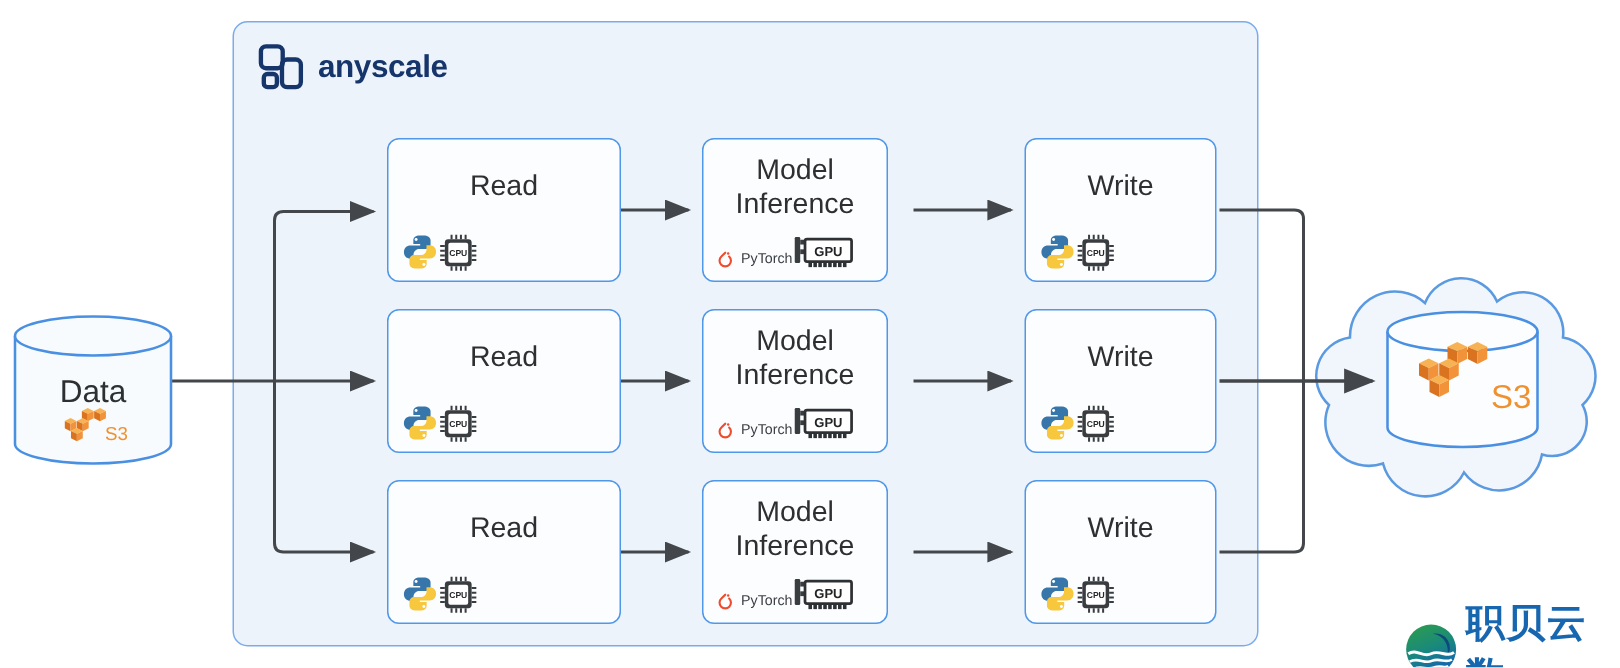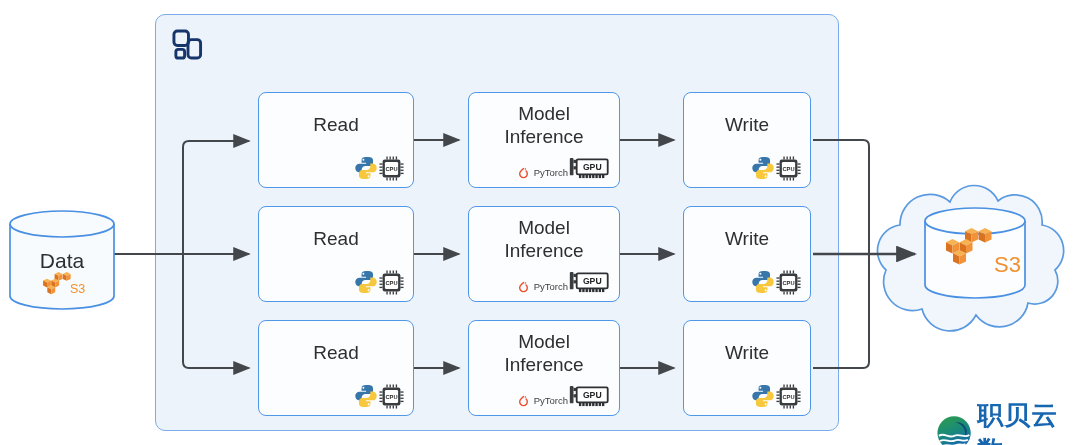--- a/index.html
+++ b/index.html
@@ -18,28 +18,28 @@
   
   .connectors{position:absolute;left:0;top:0;z-index:2;pointer-events:none;}
   
   .node{
     position:absolute;width:135px;height:96px;background:#fcfdff;
     border:1.6px solid #4f97e8;border-radius:8px;box-sizing:border-box;
     display:flex;flex-direction:column;z-index:3;
   }
   .r1{top:92px}.r2{top:206px}.r3{top:320px}
   .c-read{left:258px;width:156px}
-  .c-mi{left:468px;width:152px}
+  .c-mi{left:468px;width:124px}
   .c-write{left:683px;width:128px}
   .node-title{
     flex:1;display:flex;align-items:center;justify-content:center;text-align:center;
     font-size:19px;color:#2d2f31;line-height:1.22;padding:6px 10px 0 10px;
   }
   .node-foot{
-    display:flex;align-items:flex-end;justify-content:flex-end;
+    display:flex;align-items:flex-end;justify-content:flex-start;
     padding:0 9px 6px 8px;height:30px;
   }
   .pytorch{display:flex;align-items:center;gap:4px;margin-bottom:2px;}
   .pytorch span{font-size:9.5px;color:#3c3f44;}
   
   .src-cyl{position:absolute;left:6px;top:204px;z-index:3;}
   .cloud-wrap{position:absolute;left:858px;top:175px;z-index:1;}
   
   .watermark{position:absolute;left:936px;top:398px;display:flex;align-items:center;gap:5px;z-index:4;}
   .watermark-text{font-size:26px;font-weight:600;color:#1766b0;letter-spacing:1px;
@@ -133,20 +133,21 @@
 
   <div class="platform">
     <div class="platform-logo">
       <svg width="31" height="31" viewBox="0 0 32 32">
         <g fill="none" stroke="#16356b" stroke-width="3">
           <rect x="2" y="2" width="15" height="15" rx="3.5"></rect>
           <rect x="4" y="21" width="9" height="9" rx="2.5"></rect>
           <rect x="16.5" y="11" width="13" height="19" rx="3.5"></rect>
         </g>
       </svg>
+      <span class="platform-logo-text">anyscale</span>
     </div>
   </div>
 
   <svg class="src-cyl" width="114" height="114" viewBox="0 0 114 114">
     <path d="M4,20 L4,92 A52,13 0 0 0 108,92 L108,20" fill="#f8fbfe" stroke="#4a90e2" stroke-width="1.7"></path>
     <ellipse cx="56" cy="20" rx="52" ry="13" fill="#f8fbfe" stroke="#4a90e2" stroke-width="1.7"></ellipse>
     <text x="56" y="64" text-anchor="middle" font-size="21" fill="#2d2f31" font-family="Liberation Sans, DejaVu Sans, sans-serif">Data</text>
     <use href="#s3-cubes" x="37" y="68" width="28" height="23"></use>
     <text x="64" y="89" font-size="12.5" fill="#f0912f" font-weight="500" font-family="Liberation Sans, DejaVu Sans, sans-serif">S3</text>
   </svg>

